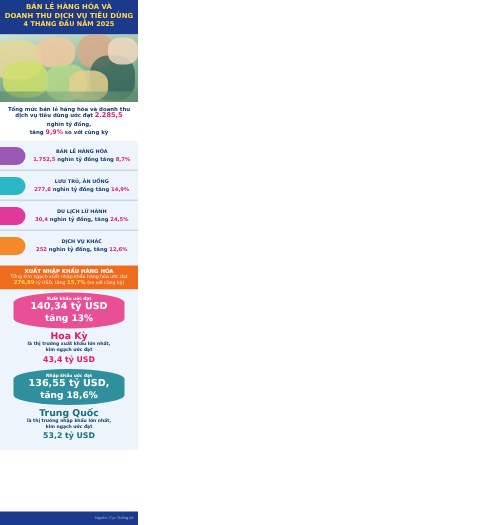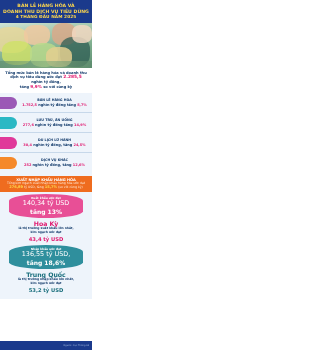--- a/index.html
+++ b/index.html
@@ -144,21 +144,21 @@
     display:block;
     font-size:2.9px;
     color:#ffffff;
     font-weight:bold;
     line-height:3.6px;
   }
   .bubble .big{
     display:block;
     font-size:6.4px;
     color:#ffffff;
-    font-weight:normal;
+    font-weight:bold;
     line-height:7.4px;
     white-space:nowrap;
   }
   .bubble .big2{
     display:block;
     font-size:6.0px;
     color:#ffffff;
     font-weight:bold;
     line-height:7.0px;
     white-space:nowrap;

